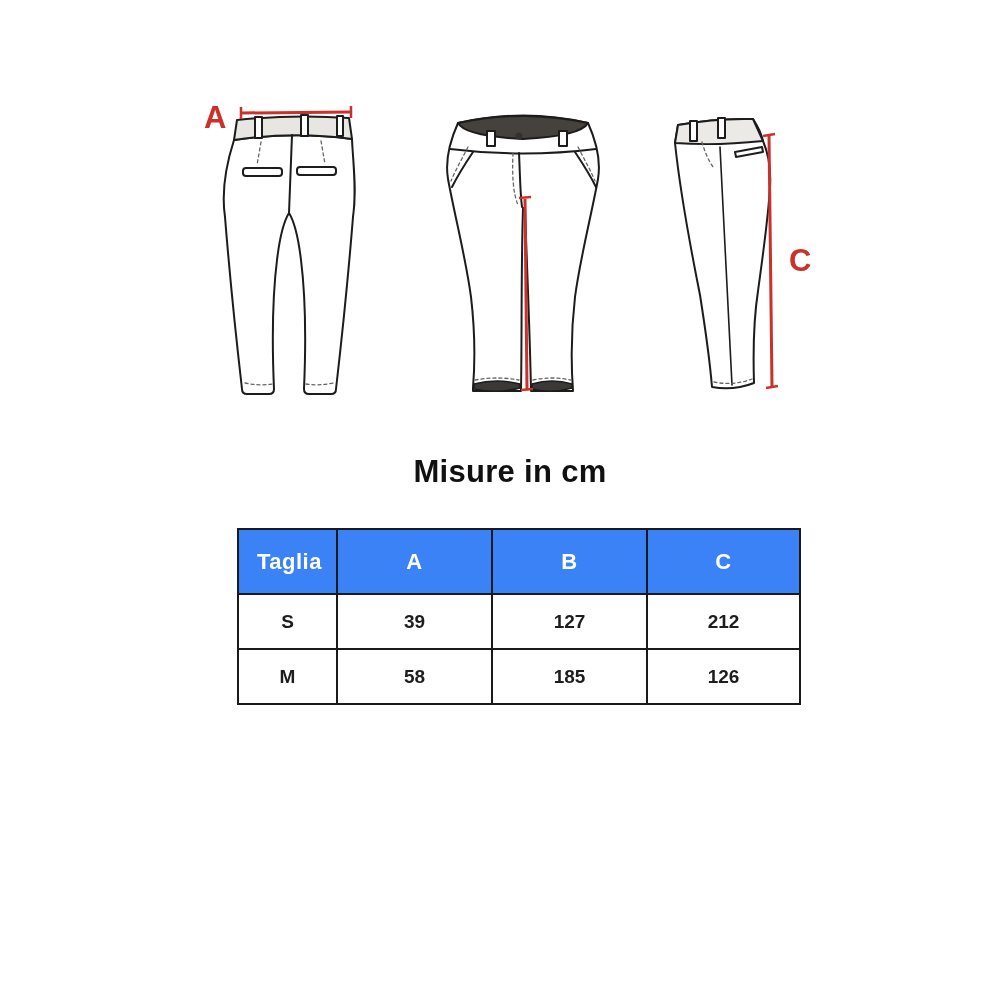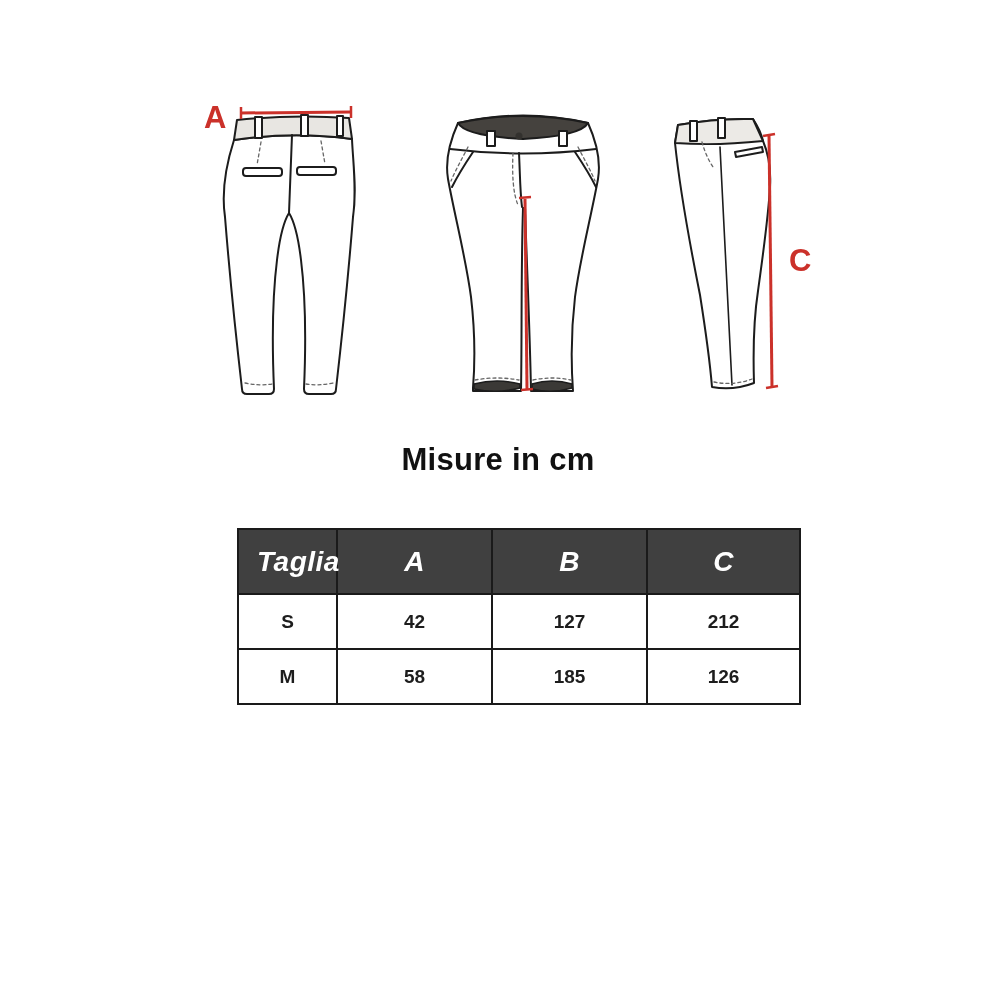--- a/index.html
+++ b/index.html
@@ -29,42 +29,41 @@
   .page-title {
     position: absolute;
     left: 294px;
     top: 438px;
     width: 400px;
     text-align: center;
     font-size: 31px;
     font-weight: 800;
     color: #111111;
     letter-spacing: 0.3px;
-    margin: 4px;
+    margin: 16px;
   }
   table.size-table {
     position: absolute;
     left: 237px;
     top: 528px;
     width: 562px;
     border-collapse: collapse;
     table-layout: fixed;
   }
   .size-table th, .size-table td {
     border: 2px solid #1a1a1a;
   }
   .size-table thead th {
-    background: #404040;
+    background: #3b82f6;
     color: #ffffff;
     height: 61px;
-    font-size: 28px;
+    font-size: 22px;
     font-weight: 700;
     letter-spacing: 0.5px;
     text-align: center;
-    font-style: italic;
   }
   .size-table thead th.taglia-col {
     text-align: left;
     padding-left: 18px;
   }
   .size-table tbody td {
     background: #ffffff;
     height: 51px;
     text-align: center;
     vertical-align: middle;
@@ -161,21 +160,21 @@
       <tr>
         <th class="taglia-col">Taglia</th>
         <th>A</th>
         <th>B</th>
         <th>C</th>
       </tr>
     </thead>
     <tbody>
       <tr>
         <td>S</td>
-        <td>42</td>
+        <td>39</td>
         <td>127</td>
         <td>212</td>
       </tr>
       <tr>
         <td>M</td>
         <td>58</td>
         <td>185</td>
         <td>126</td>
       </tr>
     </tbody>

